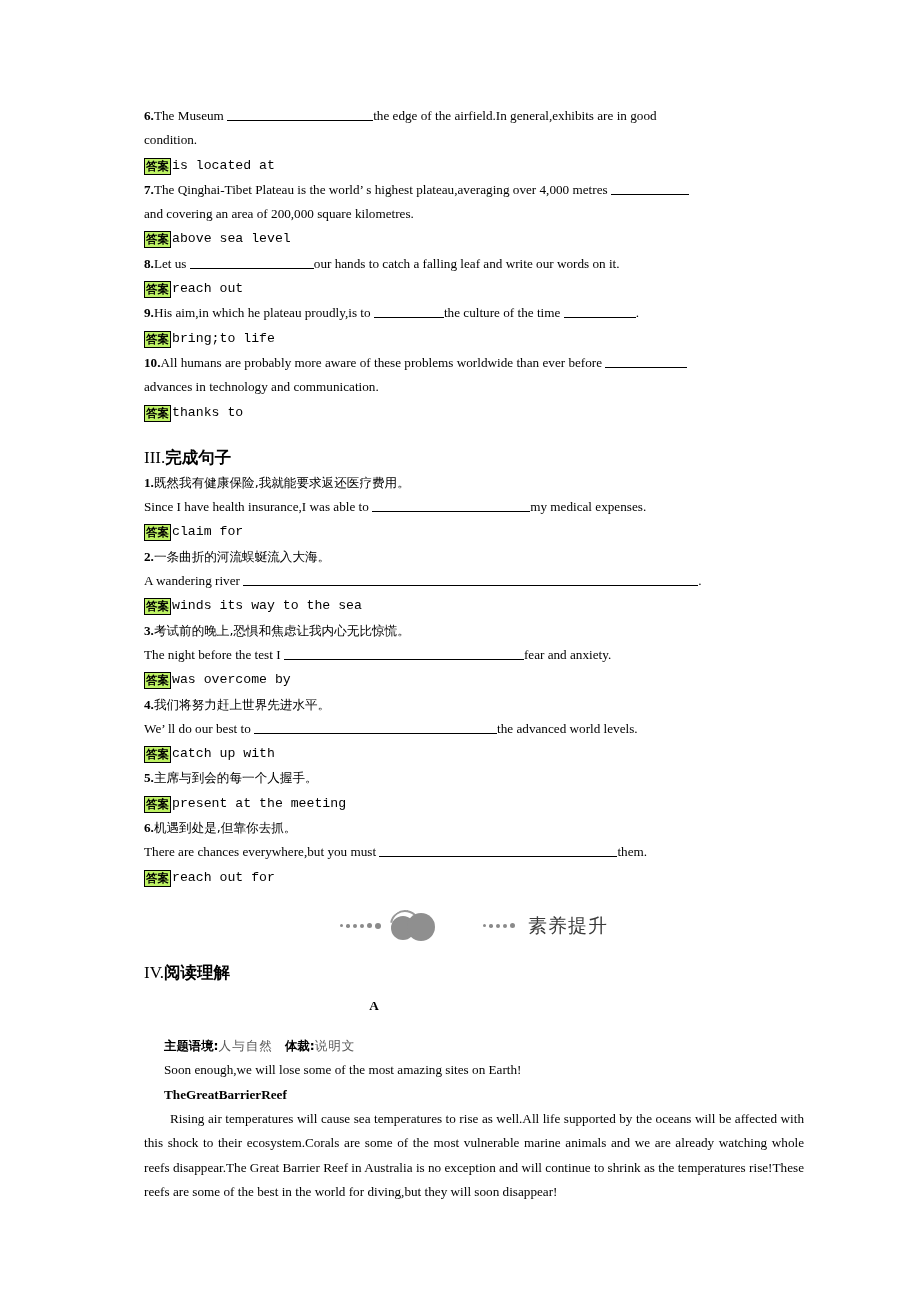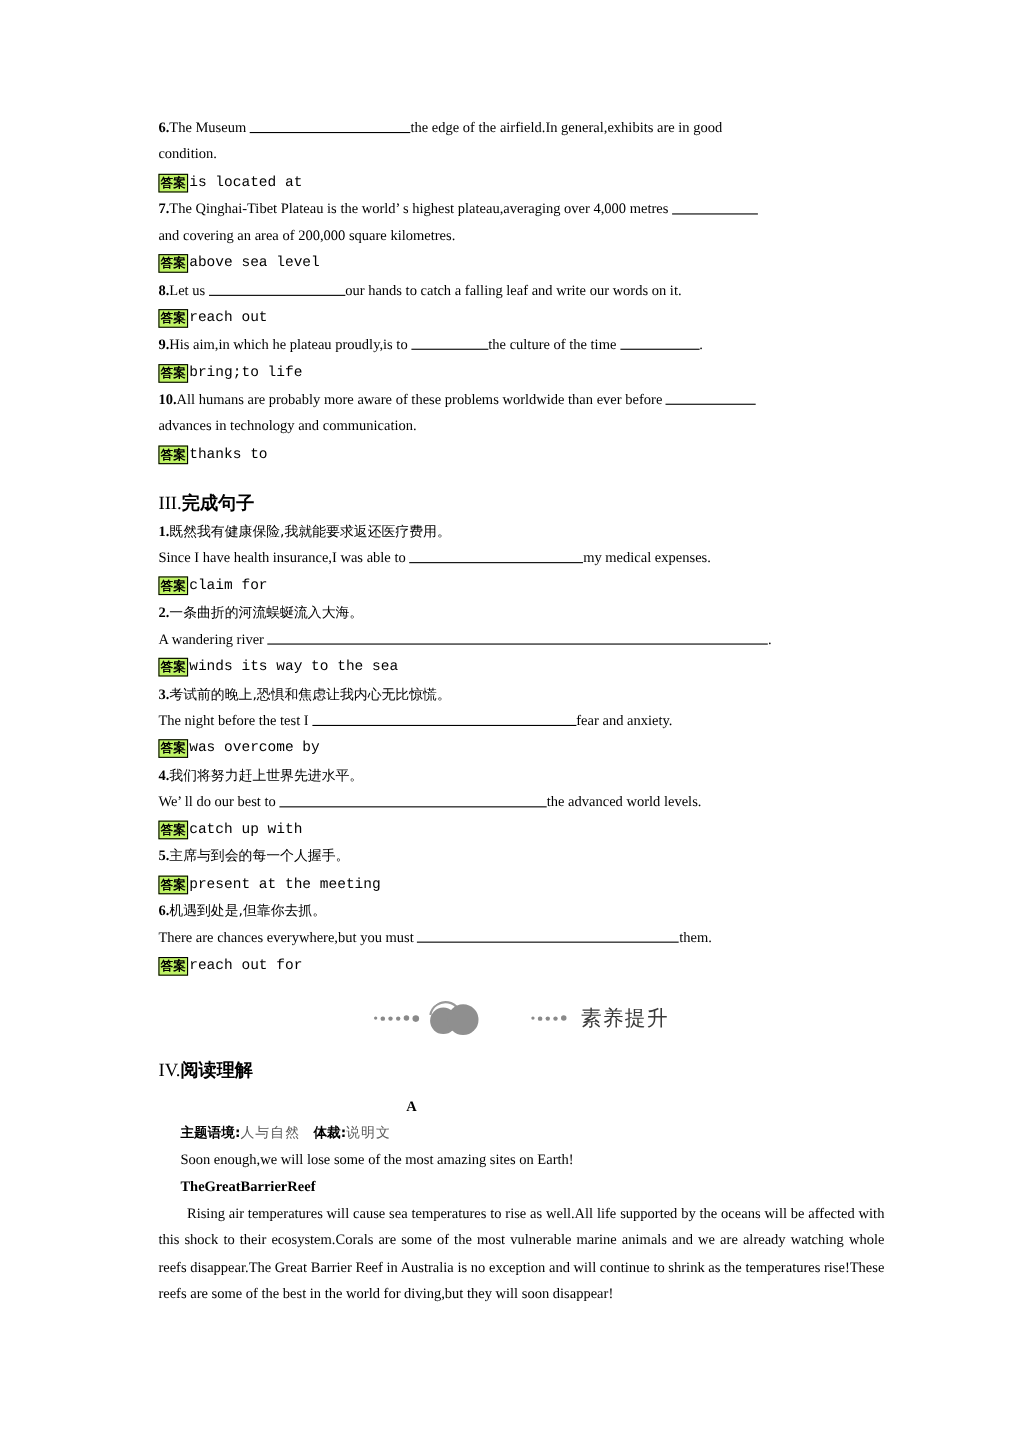--- a/index.html
+++ b/index.html
@@ -144,20 +144,21 @@
     font-weight: bold;
     font-size: 13.2px;
     line-height: 24px;
     padding-right: 200px;
   }
   .meta-line {
     font-size: 12.6px;
     line-height: 24.3px;
     padding-left: 20px;
     white-space: nowrap;
+    margin-top: 16px;
   }
   .meta-key {
     font-family: "DejaVu Sans", "Liberation Sans", sans-serif;
     font-weight: bold;
     font-size: 12.4px;
   }
   .meta-val {
     font-family: "Liberation Serif", "DejaVu Serif", serif;
     font-size: 12.6px;
     color: #5a5a5a;

